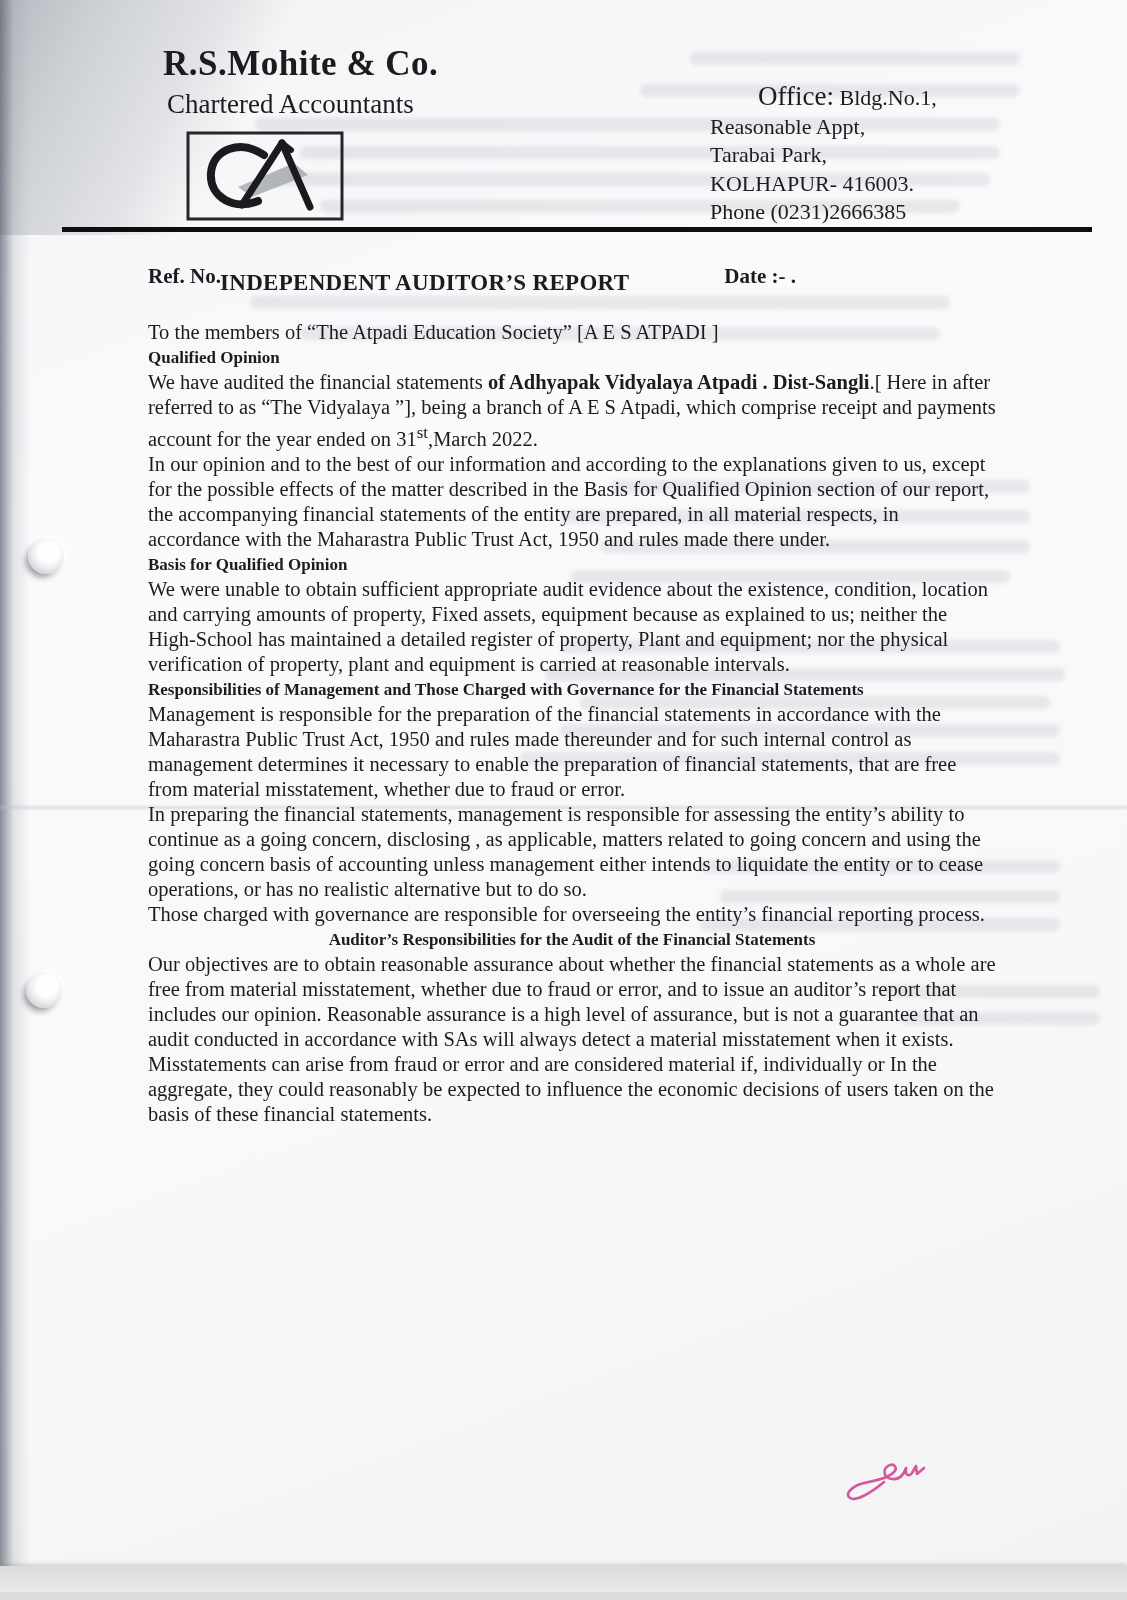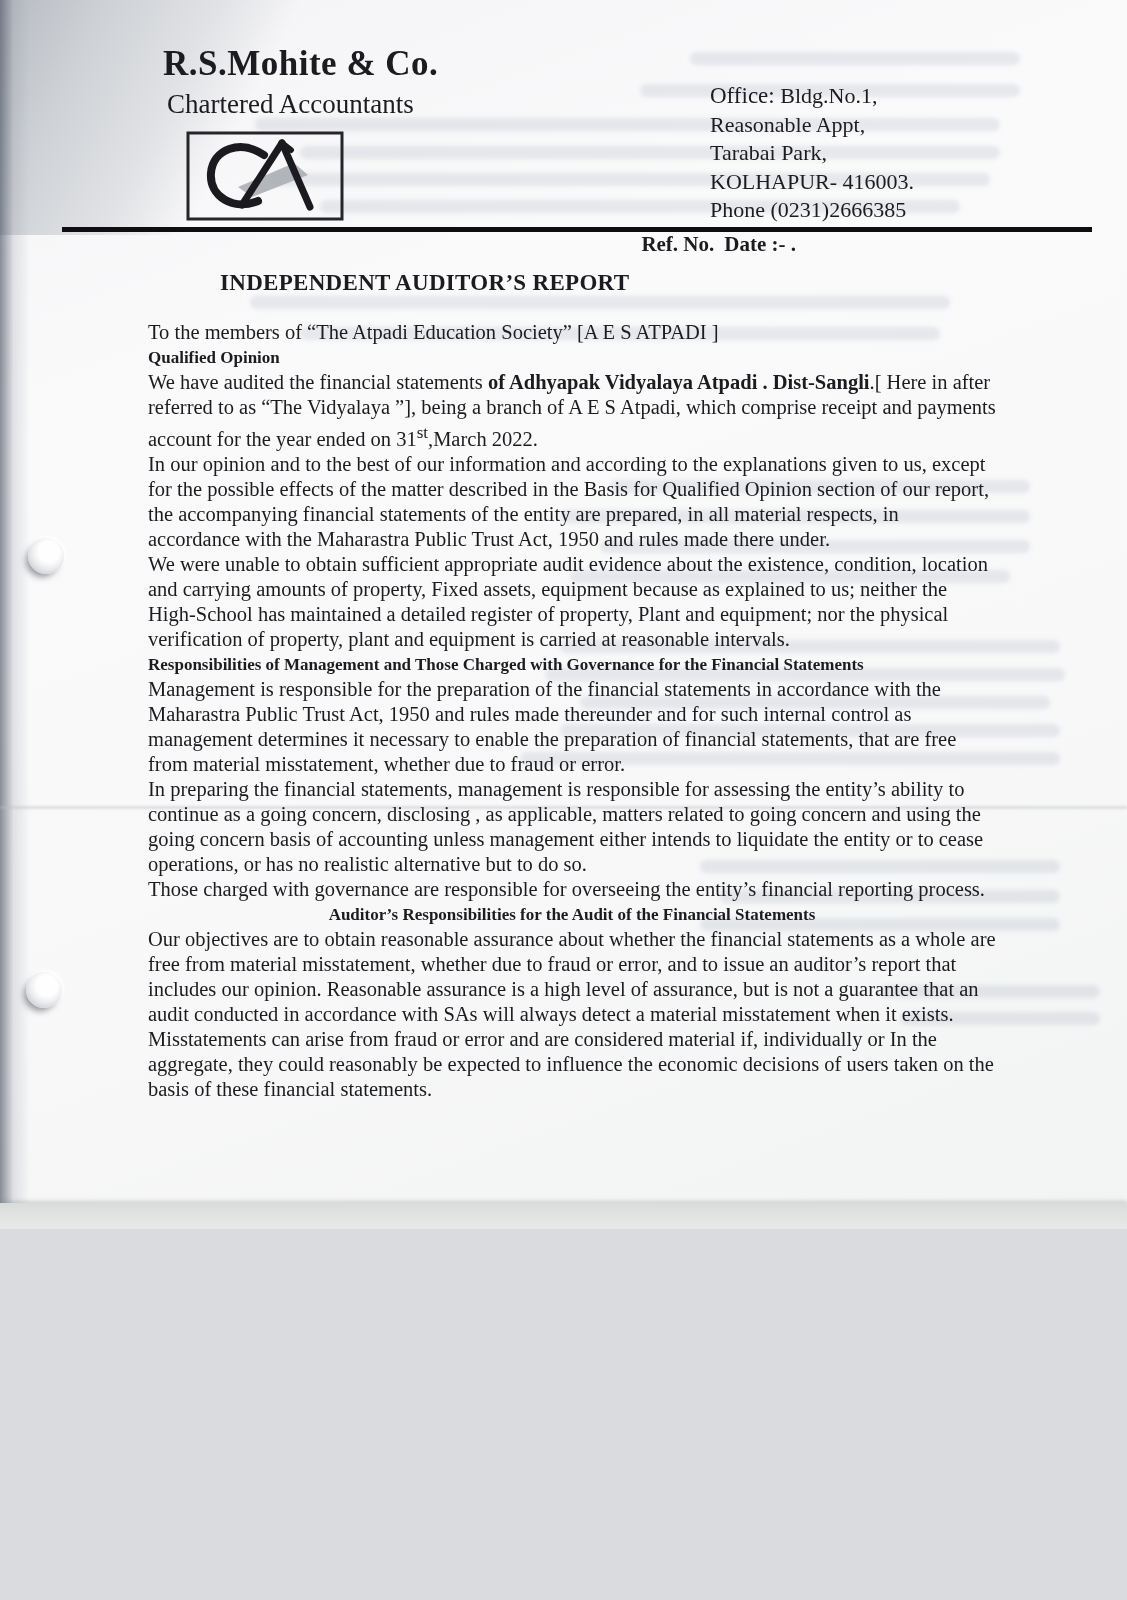--- a/index.html
+++ b/index.html
@@ -2,21 +2,21 @@
 <html><head>
 <meta charset="utf-8">
 <style>
   html,body { margin:0; padding:0; }
   body {
     width:1127px; height:1600px; position:relative;
     background:#d9dbde;
     font-family:"Liberation Serif", serif;
   }
   .paper {
-    position:absolute; left:0; top:0; width:1127px; height:1229px; overflow:hidden;
+    position:absolute; left:0; top:0; width:1127px; height:1592px; overflow:hidden;
     background:linear-gradient(160deg,#f4f4f6 0%,#fafafb 28%,#f8f8f9 65%,#f2f3f3 100%);
     color:#1c1c20;
   }
   
   .corner-tl { position:absolute; left:0; top:0; width:370px; height:235px;
     background:linear-gradient(117deg,#b6bac1 0%,#ccd0d4 20%,#e1e2e5 45%,rgba(250,250,251,0) 62%); }
   .edge-left { position:absolute; left:0; top:0; bottom:0; width:30px;
     background:linear-gradient(to right,rgba(88,95,110,0.7),rgba(150,155,165,0.25) 45%,rgba(255,255,255,0)); }
   .edge-bottom { position:absolute; left:0; right:0; bottom:0; height:26px;
     background:linear-gradient(to bottom,#d9dcdb,#e8eae9);
@@ -27,24 +27,24 @@
     background:rgba(140,150,168,0.18); filter:blur(2px); }
   .bump { position:absolute; width:36px; height:36px; border-radius:50%;
     background:radial-gradient(circle at 58% 38%,#fefefe 0 34%,#ededf0 55%,#d7d8db 72%,#bfc0c6 84%,rgba(130,132,140,0) 96%);
     box-shadow:-4px 5px 6px -2px rgba(55,58,68,0.5), 2px -2px 3px rgba(255,255,255,0.85); }
 
   
   .firm-name { position:absolute; left:163px; top:44px; font-size:35px; font-weight:bold; letter-spacing:0.5px; }
   .firm-sub  { position:absolute; left:167px; top:89px; font-size:27px; font-weight:normal; }
   .logo-box  { position:absolute; left:186px; top:131px; width:158px; height:90px; }
   .office    { position:absolute; left:710px; top:82px; font-size:22px; line-height:28.5px; }
-  .office .office-label { font-size:23px; }
+  .office .office-label { font-size:27px;margin-left:48px; }
   .rule { position:absolute; left:62px; top:227px; width:1030px; height:5px; background:#0e0e10; }
-  .refline { position:absolute; left:148px; top:232px; width:648px;
-    display:flex; justify-content:flex-end; font-weight:bold; font-size:21px;gap:10px; }
+  .refline { position:absolute; left:148px; top:264px; width:648px;
+    display:flex; justify-content:space-between; font-weight:bold; font-size:21px;gap:10px; }
   .doc-title { position:absolute; left:220px; top:270px; font-size:23px; font-weight:bold; letter-spacing:0.3px; }
 
   
   .content { position:absolute; left:148px; top:320px; width:848px; font-size:20.5px; line-height:25px; }
   .content p, .content h3 { margin:0; }
   .content h3 { font-size:17px; font-weight:bold; }
   .mt30 { margin-top:30px; } .mt35 { margin-top:35px; } .mt52 { margin-top:52px;text-align:center; }
   sup { font-size:17px; }
   .sig { position:absolute; left:842px; top:1448px; }
 </style>
@@ -117,20 +117,21 @@
 
   <div class="doc-title">INDEPENDENT AUDITOR’S REPORT</div>
 
   <div class="content">
     <p>To the members of “The Atpadi Education Society” [A E S ATPADI ]</p>
 
     <h3>Qualified Opinion</h3>
     <p><span>We have audited the financial statements </span><b>of Adhyapak Vidyalaya Atpadi . Dist-Sangli</b><span>.[ Here in after referred to as “The Vidyalaya ”], being a branch of A E S Atpadi, which comprise receipt and payments account for the year ended on 31</span><sup>st</sup><span>,March 2022.</span></p>
     <p>In our opinion and to the best of our information and according to the explanations given to us, except for the possible effects of the matter described in the Basis for Qualified Opinion section of our report, the accompanying financial statements of the entity are prepared, in all material respects, in accordance with the Maharastra Public Trust Act, 1950 and rules made there under.</p>
 
+    <h3>Basis for Qualified Opinion</h3>
     <p>We were unable to obtain sufficient appropriate audit evidence about the existence, condition, location and carrying amounts of property, Fixed assets, equipment because as explained to us; neither the High-School has maintained a detailed register of property, Plant and equipment; nor the physical verification of property, plant and equipment is carried at reasonable intervals.</p>
 
     <h3 class="mt30">Responsibilities of Management and Those Charged with Governance for the Financial Statements</h3>
     <p>Management is responsible for the preparation of the financial statements in accordance with the Maharastra Public Trust Act, 1950 and rules made thereunder and for such internal control as management determines it necessary to enable the preparation of financial statements, that are free from material misstatement, whether due to fraud or error.</p>
     <p>In preparing the financial statements, management is responsible for assessing the entity’s ability to continue as a going concern, disclosing , as applicable, matters related to going concern and using the going concern basis of accounting unless management either intends to liquidate the entity or to cease operations, or has no realistic alternative but to do so.</p>
     <p class="mt35">Those charged with governance are responsible for overseeing the entity’s financial reporting process.</p>
 
     <h3 class="mt52">Auditor’s Responsibilities for the Audit of the Financial Statements</h3>
     <p>Our objectives are to obtain reasonable assurance about whether the financial statements as a whole are free from material misstatement, whether due to fraud or error, and to issue an auditor’s report that includes our opinion. Reasonable assurance is a high level of assurance, but is not a guarantee that an audit conducted in accordance with SAs will always detect a material misstatement when it exists. Misstatements can arise from fraud or error and are considered material if, individually or In the aggregate, they could reasonably be expected to influence the economic decisions of users taken on the basis of these financial statements.</p>
   </div>

